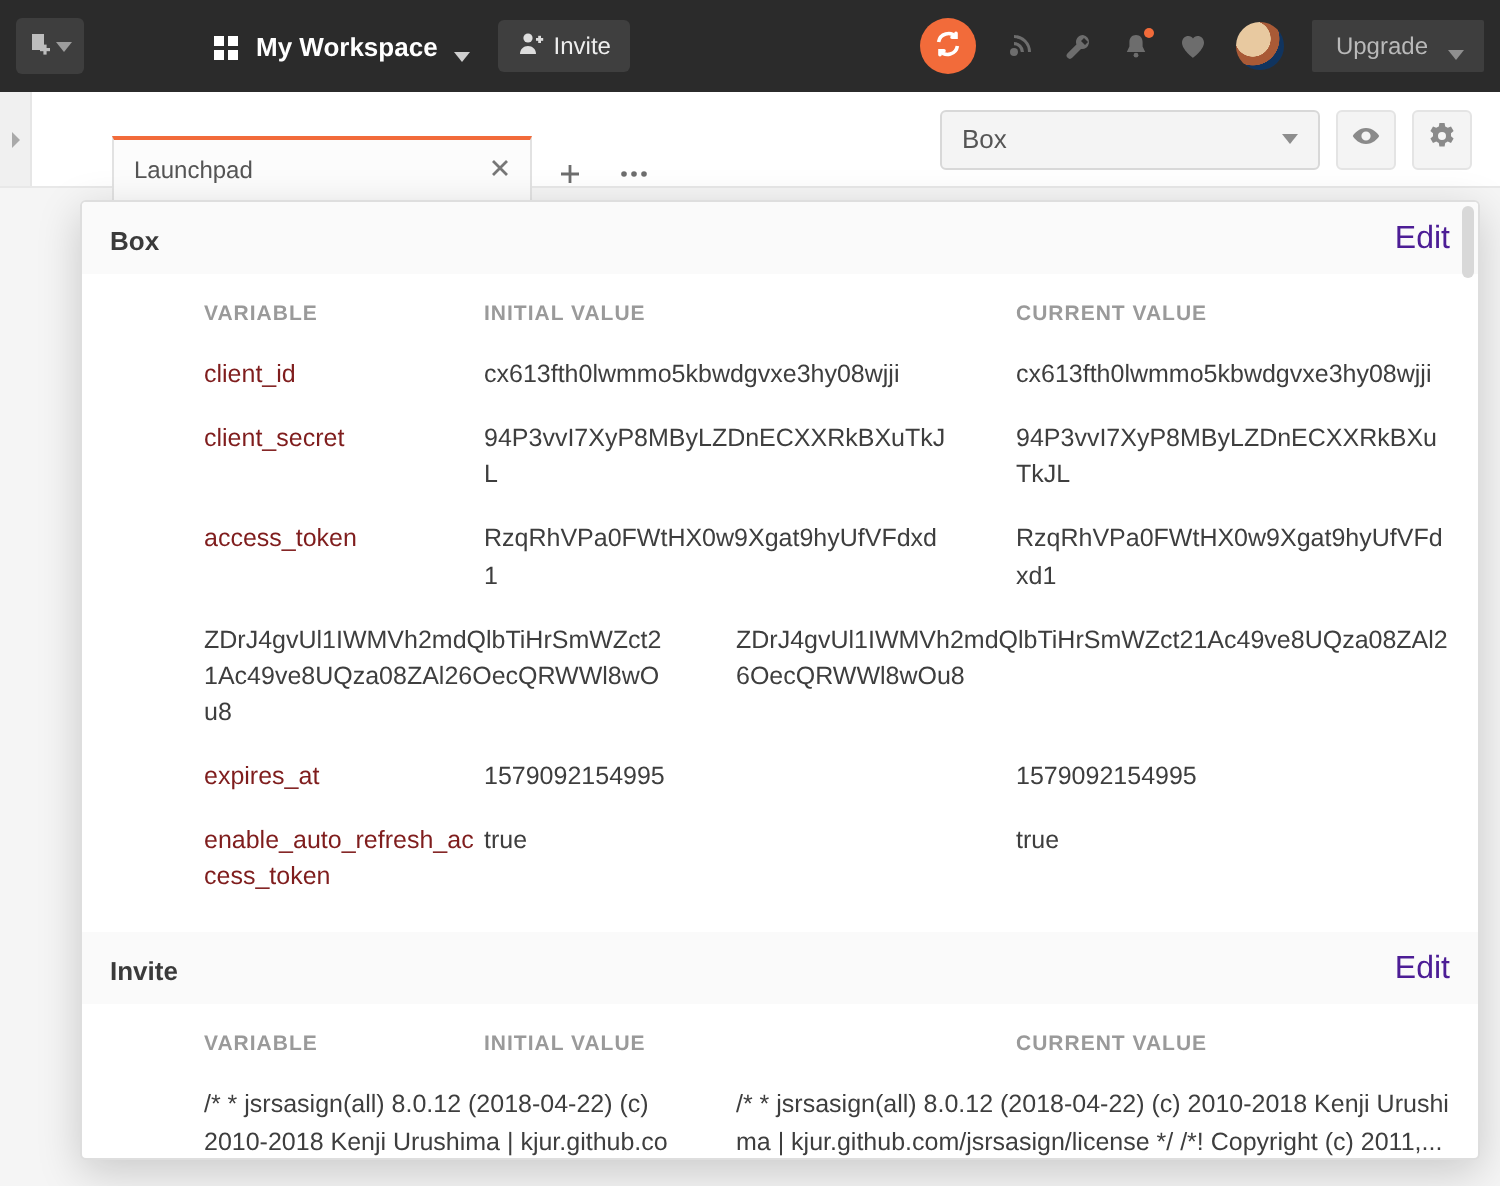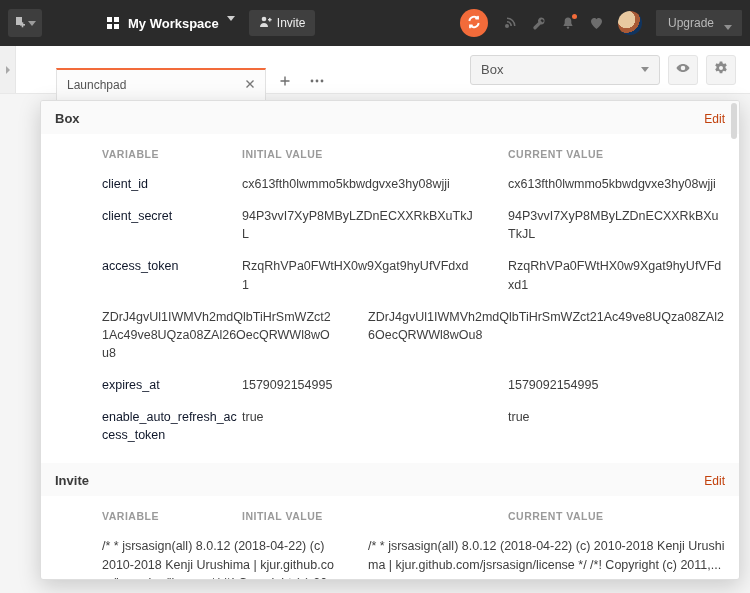--- a/index.html
+++ b/index.html
@@ -26,21 +26,21 @@
   .app-bar .menu-btn {
     width: 34px; height: 28px;
     background: #3e3e3e;
     border-radius: 3px;
     display: flex; align-items: center; justify-content: center;
     gap: 2px;
     padding: 0 6px;
   }
   .app-bar .spacer-flex { flex: 0 0 64px; }
   .workspace {
-    display: flex; align-items: flex-start; gap: 8px;
+    display: flex; align-items: flex-end; gap: 8px;
     font-size: 13px; font-weight: 600; color: #fff;
   }
   .workspace .grid-icon svg { display:block; }
   .invite-btn {
     margin-left: 14px;
     background: #3f3f3f;
     border-radius: 3px;
     padding: 5px 10px;
     display: flex; align-items: center; gap: 5px;
     font-size: 12px; color: #eee;
@@ -92,21 +92,21 @@
     padding:0 10px; font-size:13px; color:#555;
   }
   .sq-btn {
     width:30px;height:30px;border:1px solid #e4e4e4;background:#f4f4f4;border-radius:3px;
     display:flex;align-items:center;justify-content:center;color:#8a8a8a;
   }
 
   
   .tab-strip {
     position:absolute; left:20px; top:68px;
-    display:flex; align-items:flex-start; gap:6px;padding-left:36px;
+    display:flex; align-items:flex-end; gap:6px;padding-left:36px;
   }
   .tab {
     height:32px; min-width:210px;
     border:1px solid #e2e2e2; border-bottom:none;
     background:#fcfcfc;
     display:flex;align-items:center;justify-content:space-between;
     padding:0 10px; font-size:12px; color:#555;
     border-top:2px solid #f26b3a;
   }
   .tab-aux {
@@ -125,34 +125,34 @@
     box-shadow:0 6px 22px rgba(0,0,0,0.18);
     display:flex; flex-direction:column;
     overflow:hidden;
   }
   .scope-header {
     display:flex;align-items:center;justify-content:space-between;
     padding:10px 14px 8px 14px;
     background:#fafafa;
   }
   .scope-header .title { font-size:13px; font-weight:600; color:#3a3a3a; }
-  .scope-header .edit { font-size:12px; color:#c2410c; }
+  .scope-header .edit { font-size:16px; color:#4c1d95; }
   .scope-body { padding: 4px 0 12px 0; margin-left: 47px; }
   .col-headers {
     display:flex; padding:10px 14px 8px 14px;
     font-size:10.5px; letter-spacing:0.5px; color:#9a9a9a; font-weight:600;
   }
   .col-var   { flex:0 0 140px; }
   .col-init  { flex:0 0 266px; padding-right:34px;}
   .col-cur   { flex:1; }
   .row {
     display:flex; padding:7px 14px; font-size:12.5px; color:#3e3e3e;
     line-height:1.45;
   }
-  .row .col-var { color:#0f172a; }
+  .row .col-var { color:#7f1d1d; }
   .row .val { word-break: break-all; }
   .divider { height:1px;background:#ececec; }
 
   .scrollind { position:absolute; right:2px; top:2px; width:6px; height:36px; background:#d8d8d8; border-radius:3px;}
   .scrolltrack{position:absolute;right:0;top:0;width:10px;height:100%;}
 
   
   .caret-down { width:0;height:0;border-left:4px solid transparent;border-right:4px solid transparent;border-top:5px solid currentColor; display:inline-block;}
 </style>
 </head>

